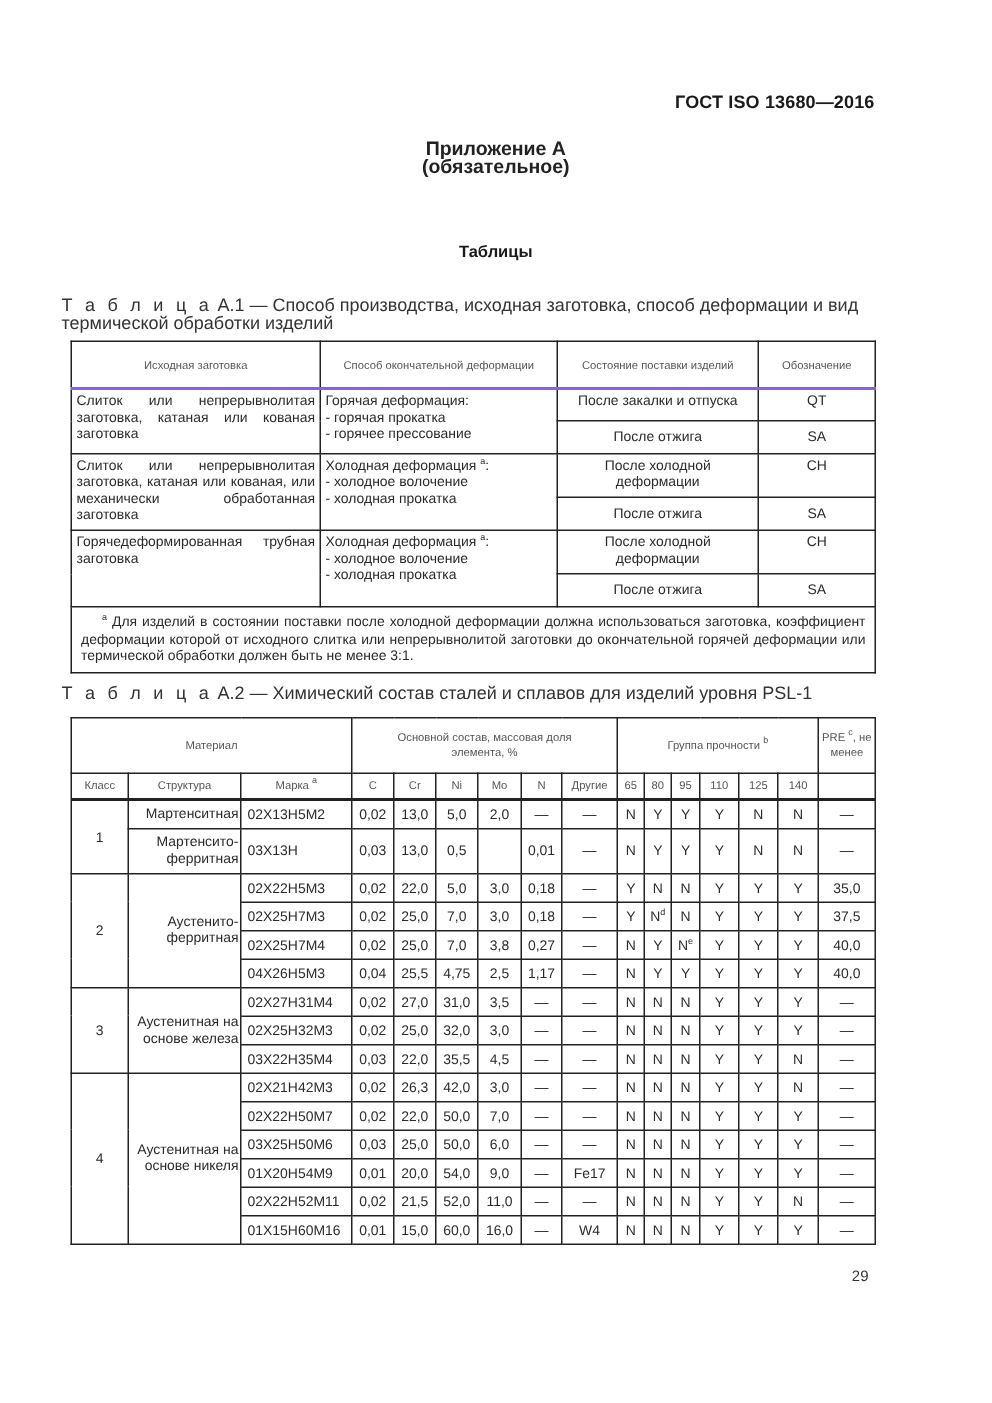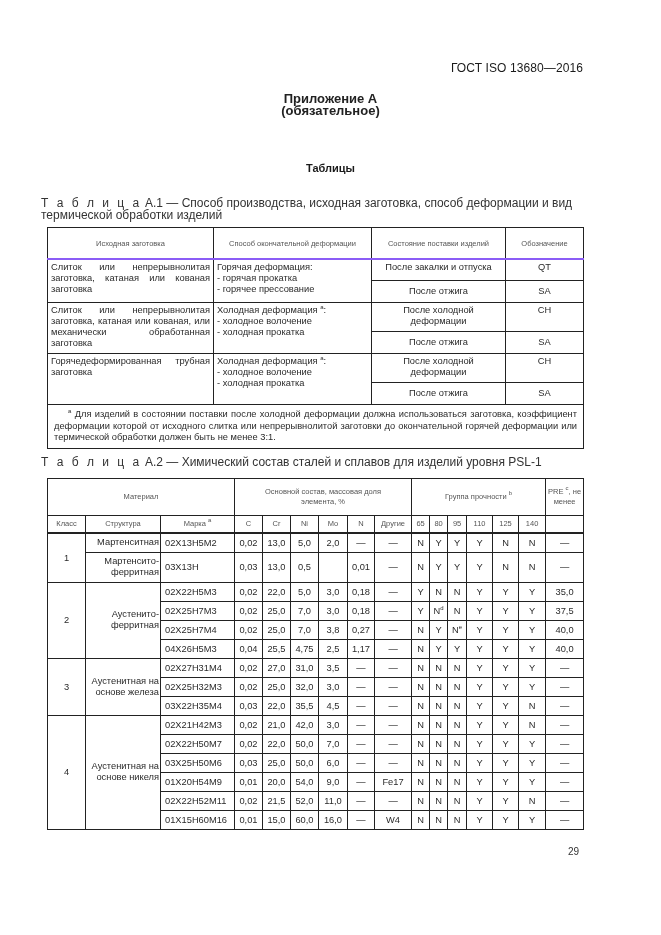--- a/index.html
+++ b/index.html
@@ -1,18 +1,18 @@
 <!DOCTYPE html>
 <html><head>
 <meta charset="utf-8">
 <style>
   html, body { margin:0; padding:0; background:#ffffff; }
   body { width:661px; height:935px; position:relative; font-family:"Liberation Sans", sans-serif; color:#1a1a1a; overflow:hidden; }
   .abs { position:absolute; }
-  .hdr-code { right:78px; top:61px; font-weight:normal; font-size:12px; letter-spacing:0.1px; }
+  .hdr-code { right:78px; top:61px; font-weight:bold; font-size:12px; letter-spacing:0.1px; }
   .annex { left:0; width:661px; text-align:center; font-weight:bold; font-size:13px; line-height:12px; color:#222; }
   .tables-title { left:0; width:661px; text-align:center; top:162px; font-weight:bold; font-size:11px; }
   .caption { left:41px; width:536px; font-size:12px; line-height:12px; color:#333; }
   .caption .sp { letter-spacing:2.5px; }
   table { border-collapse:collapse; position:absolute; table-layout:fixed; }
   td, th { border:1px solid #222; font-weight:normal; padding:0 3px; vertical-align:middle; }
   
   #tA1 { left:47px; top:227px; width:536px; font-size:9.3px; color:#2a2a2a; }
   #tA1 th { font-size:7.5px; color:#555; text-align:center; height:30px; line-height:11px; }
   #tA1 thead tr { border-bottom:2px solid #8b5cf6; }
@@ -318,21 +318,21 @@
       <td>Y</td>
       <td>N</td>
       <td>—</td>
     </tr>
 
     <tr>
       <td rowspan="6">4</td>
       <td rowspan="6" class="struct">Аустенитная на основе никеля</td>
       <td class="left">02Х21Н42М3</td>
       <td>0,02</td>
-      <td>21,0</td>
+      <td>26,3</td>
       <td>42,0</td>
       <td>3,0</td>
       <td>—</td>
       <td>—</td>
       <td>N</td>
       <td>N</td>
       <td>N</td>
       <td>Y</td>
       <td>Y</td>
       <td>N</td>

